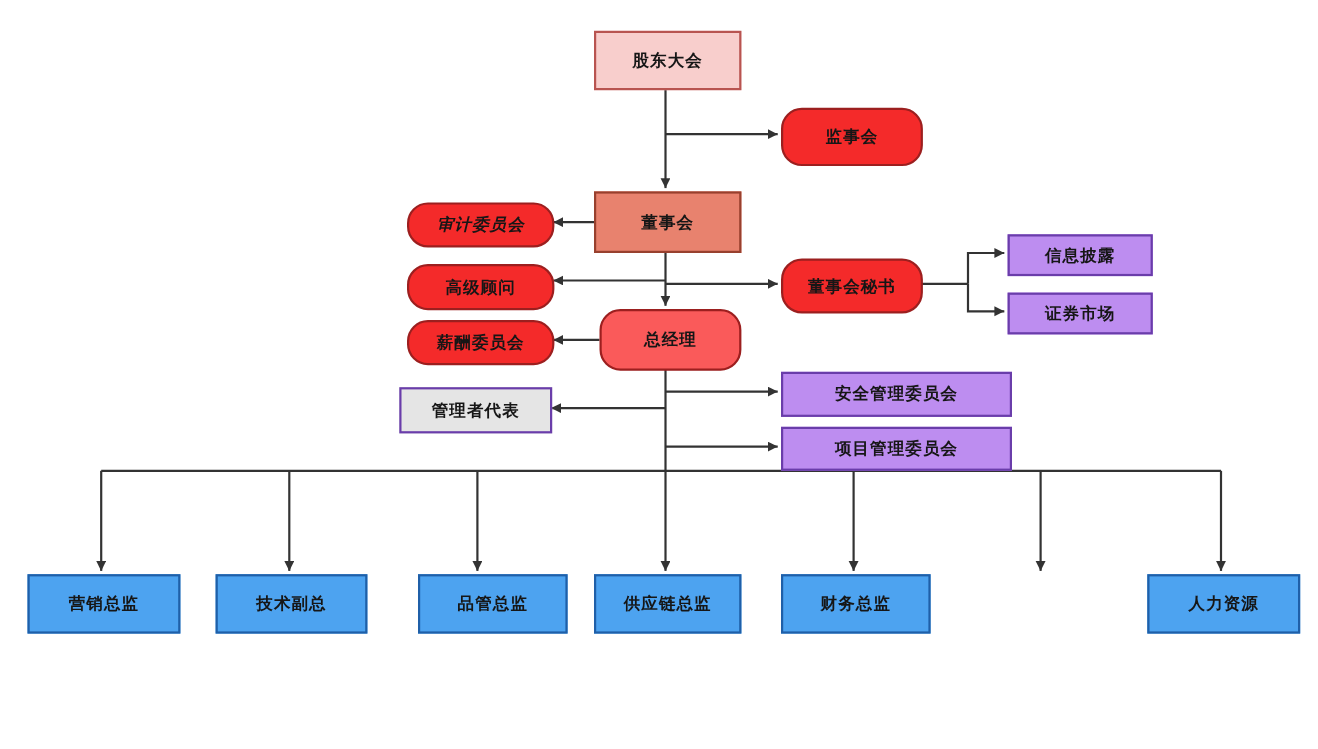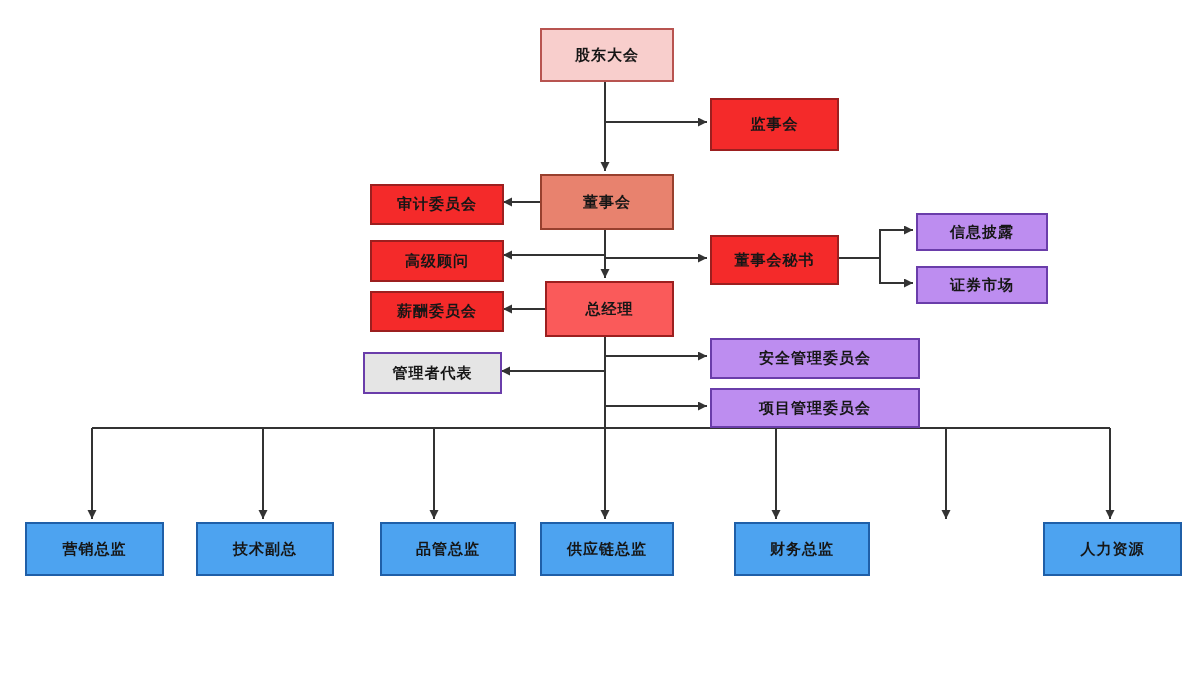--- a/index.html
+++ b/index.html
@@ -9,21 +9,21 @@
   .edge { stroke: #333333; stroke-width: 2; fill: none; }
   .node {
     position: absolute;
     display: flex; align-items: center; justify-content: center;
     border: 2px solid #333333;
     font-weight: 700; font-size: 15px; color: #161616;
     text-align: center; letter-spacing: 1px;
   }
   .b-pink    { border-color: #b85450; }
   .b-salmon  { border-color: #98402e; }
-  .b-red     { border-color: #9c1f1f; }
+  .b-red     { border-color: #9c1f1f; border-radius: 19px; }
   .b-purple  { border-color: #6a3daa; }
   .b-blue    { border-color: #1f5fa8; }
 </style>
 </head>
 <body>
 
 <div class="canvas">
 
   <svg class="connectors" width="1198" height="681" viewBox="0 0 1198 681" xmlns="http://www.w3.org/2000/svg">
     <defs>
@@ -55,21 +55,21 @@
     <path class="edge" d="M946 428 L946 519" marker-end="url(#arrowhead)"></path>
     <path class="edge" d="M1110 428 L1110 519" marker-end="url(#arrowhead)"></path>
   </svg>
 
   <div class="node b-pink" style="left: 540px; top: 28px; width: 130px; height: 50px; background-color: rgb(248, 206, 204);">股东大会</div>
 
   <div class="node b-red" style="left: 710px; top: 98px; width: 125px; height: 49px; background-color: rgb(244, 42, 42);">监事会</div>
 
   <div class="node b-salmon" style="left: 540px; top: 174px; width: 130px; height: 52px; background-color: rgb(232, 130, 110);">董事会</div>
 
-  <div class="node b-red" style="left: 370px; top: 184px; width: 130px; height: 37px; background-color: rgb(244, 42, 42);">审计委员会</div>
+  <div class="node b-red" style="left: 370px; top: 184px; width: 130px; height: 37px; background-color: rgb(244, 42, 42); font-style: italic;">审计委员会</div>
 
   <div class="node b-red" style="left: 370px; top: 240px; width: 130px; height: 38px; background-color: rgb(244, 42, 42);">高级顾问</div>
 
   <div class="node b-red" style="left: 370px; top: 291px; width: 130px; height: 37px; background-color: rgb(244, 42, 42);">薪酬委员会</div>
 
   <div class="node b-red" style="left: 545px; top: 281px; width: 125px; height: 52px; background-color: rgb(250, 90, 90);">总经理</div>
 
   <div class="node b-red" style="left: 710px; top: 235px; width: 125px; height: 46px; background-color: rgb(244, 42, 42);">董事会秘书</div>
 
   <div class="node b-purple" style="left: 916px; top: 213px; width: 128px; height: 34px; background-color: rgb(189, 141, 240);">信息披露</div>
@@ -83,18 +83,18 @@
   <div class="node b-purple" style="left: 710px; top: 388px; width: 206px; height: 36px; background-color: rgb(189, 141, 240);">项目管理委员会</div>
 
   <div class="node b-blue" style="left: 25px; top: 522px; width: 135px; height: 50px; background-color: rgb(77, 163, 240);">营销总监</div>
 
   <div class="node b-blue" style="left: 196px; top: 522px; width: 134px; height: 50px; background-color: rgb(77, 163, 240);">技术副总</div>
 
   <div class="node b-blue" style="left: 368px; top: 522px; width: 132px; height: 50px; background-color: rgb(77, 163, 240); margin-left: 12px;">品管总监</div>
 
   <div class="node b-blue" style="left: 540px; top: 522px; width: 130px; height: 50px; background-color: rgb(77, 163, 240);">供应链总监</div>
 
-  <div class="node b-blue" style="left: 710px; top: 522px; width: 132px; height: 50px; background-color: rgb(77, 163, 240); margin-left: 24px;">财务总监</div>
+  <div class="node b-blue" style="left: 710px; top: 522px; width: 132px; height: 50px; background-color: rgb(77, 163, 240);">财务总监</div>
 
 
   <div class="node b-blue" style="left: 1043px; top: 522px; width: 135px; height: 50px; background-color: rgb(77, 163, 240);">人力资源</div>
 
 </div>
 
 </body></html>

